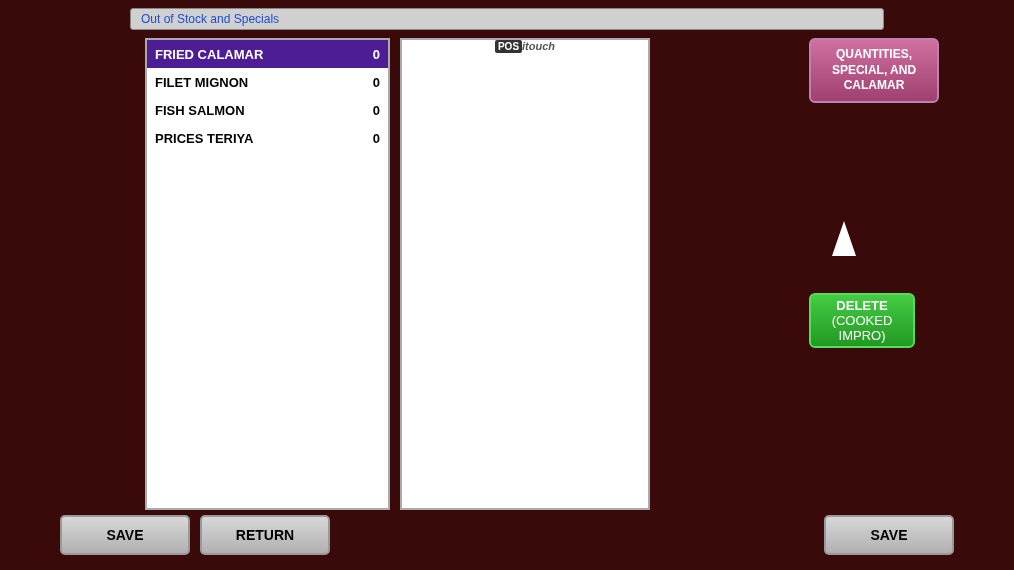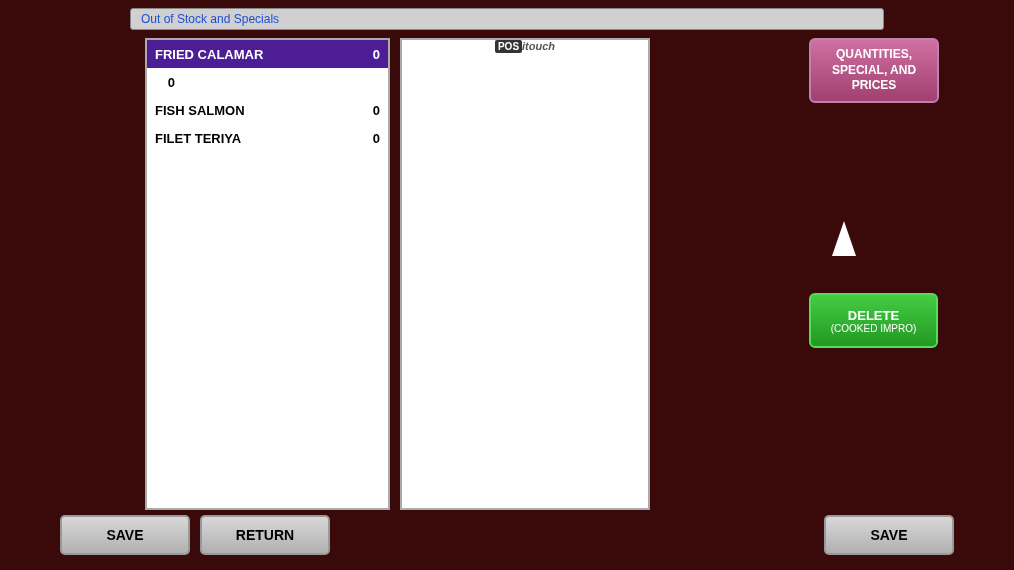--- a/index.html
+++ b/index.html
@@ -147,40 +147,40 @@
     .arrow-cursor::before {
       content: '';
       width: 0;
       height: 0;
       border-left: 12px solid transparent;
       border-right: 12px solid transparent;
       border-bottom: 35px solid #fff;
     }
 
     .btn-delete {
-      width: 129px;
+      width: 106px;
       height: 55px;
       background: linear-gradient(to bottom, #44cc44, #229922);
       border: 2px solid #55dd55;
       border-radius: 6px;
       color: #fff;
       font-size: 13px;
       font-weight: bold;
       text-align: center;
       display: flex;
       flex-direction: column;
       align-items: center;
       justify-content: center;
       cursor: pointer;
       padding: 4px;
       margin-top: 150px;
     }
 
     .btn-delete .delete-sub {
-      font-size: 10px;
+      font-size: 13px;
       font-weight: normal;
     }
 
     
     .bottom-buttons {
       position: absolute;
       bottom: 15px;
       left: 0;
       right: 0;
       display: flex;
@@ -215,44 +215,45 @@
   <span class="title-bar-text">Out of Stock and Specials</span>
 </div>
 
 <div class="left-panel">
 
 <div class="list-item selected">
       <span class="item-name">FRIED CALAMAR</span>
       <span class="item-count">0</span>
     </div>
     <div class="list-item">
+      <span class="item-name">FILET MIGNON</span>
       <span class="item-count">0</span>
     </div>
     <div class="list-item">
       <span class="item-name">FISH SALMON</span>
       <span class="item-count">0</span>
     </div>
     <div class="list-item">
-      <span class="item-name">FILET TERIYA</span>
+      <span class="item-name">PRICES TERIYA</span>
       <span class="item-count">0</span>
     </div>
   </div>
 
 <div class="right-panel">
   <div class="positouch-logo">
     <span class="pos">POS</span><span>itouch</span>
   </div>
 </div>
 
 <div class="right-buttons" style="top: 38px;">
   <button class="btn-quantities">
     <div>
       <div>QUANTITIES,</div>
       <div>SPECIAL, AND</div>
-      <div>PRICES</div>
+      <div>CALAMAR</div>
     </div>
   </button>
 
   <div class="arrow-cursor" style="position: absolute; top: 200px; right: 115px; margin: 0px;"></div>
 
   <button class="btn-delete" style="margin-top: 0px;">
     <span>DELETE</span>
     <span class="delete-sub">(COOKED IMPRO)</span>
   </button>
 </div>

